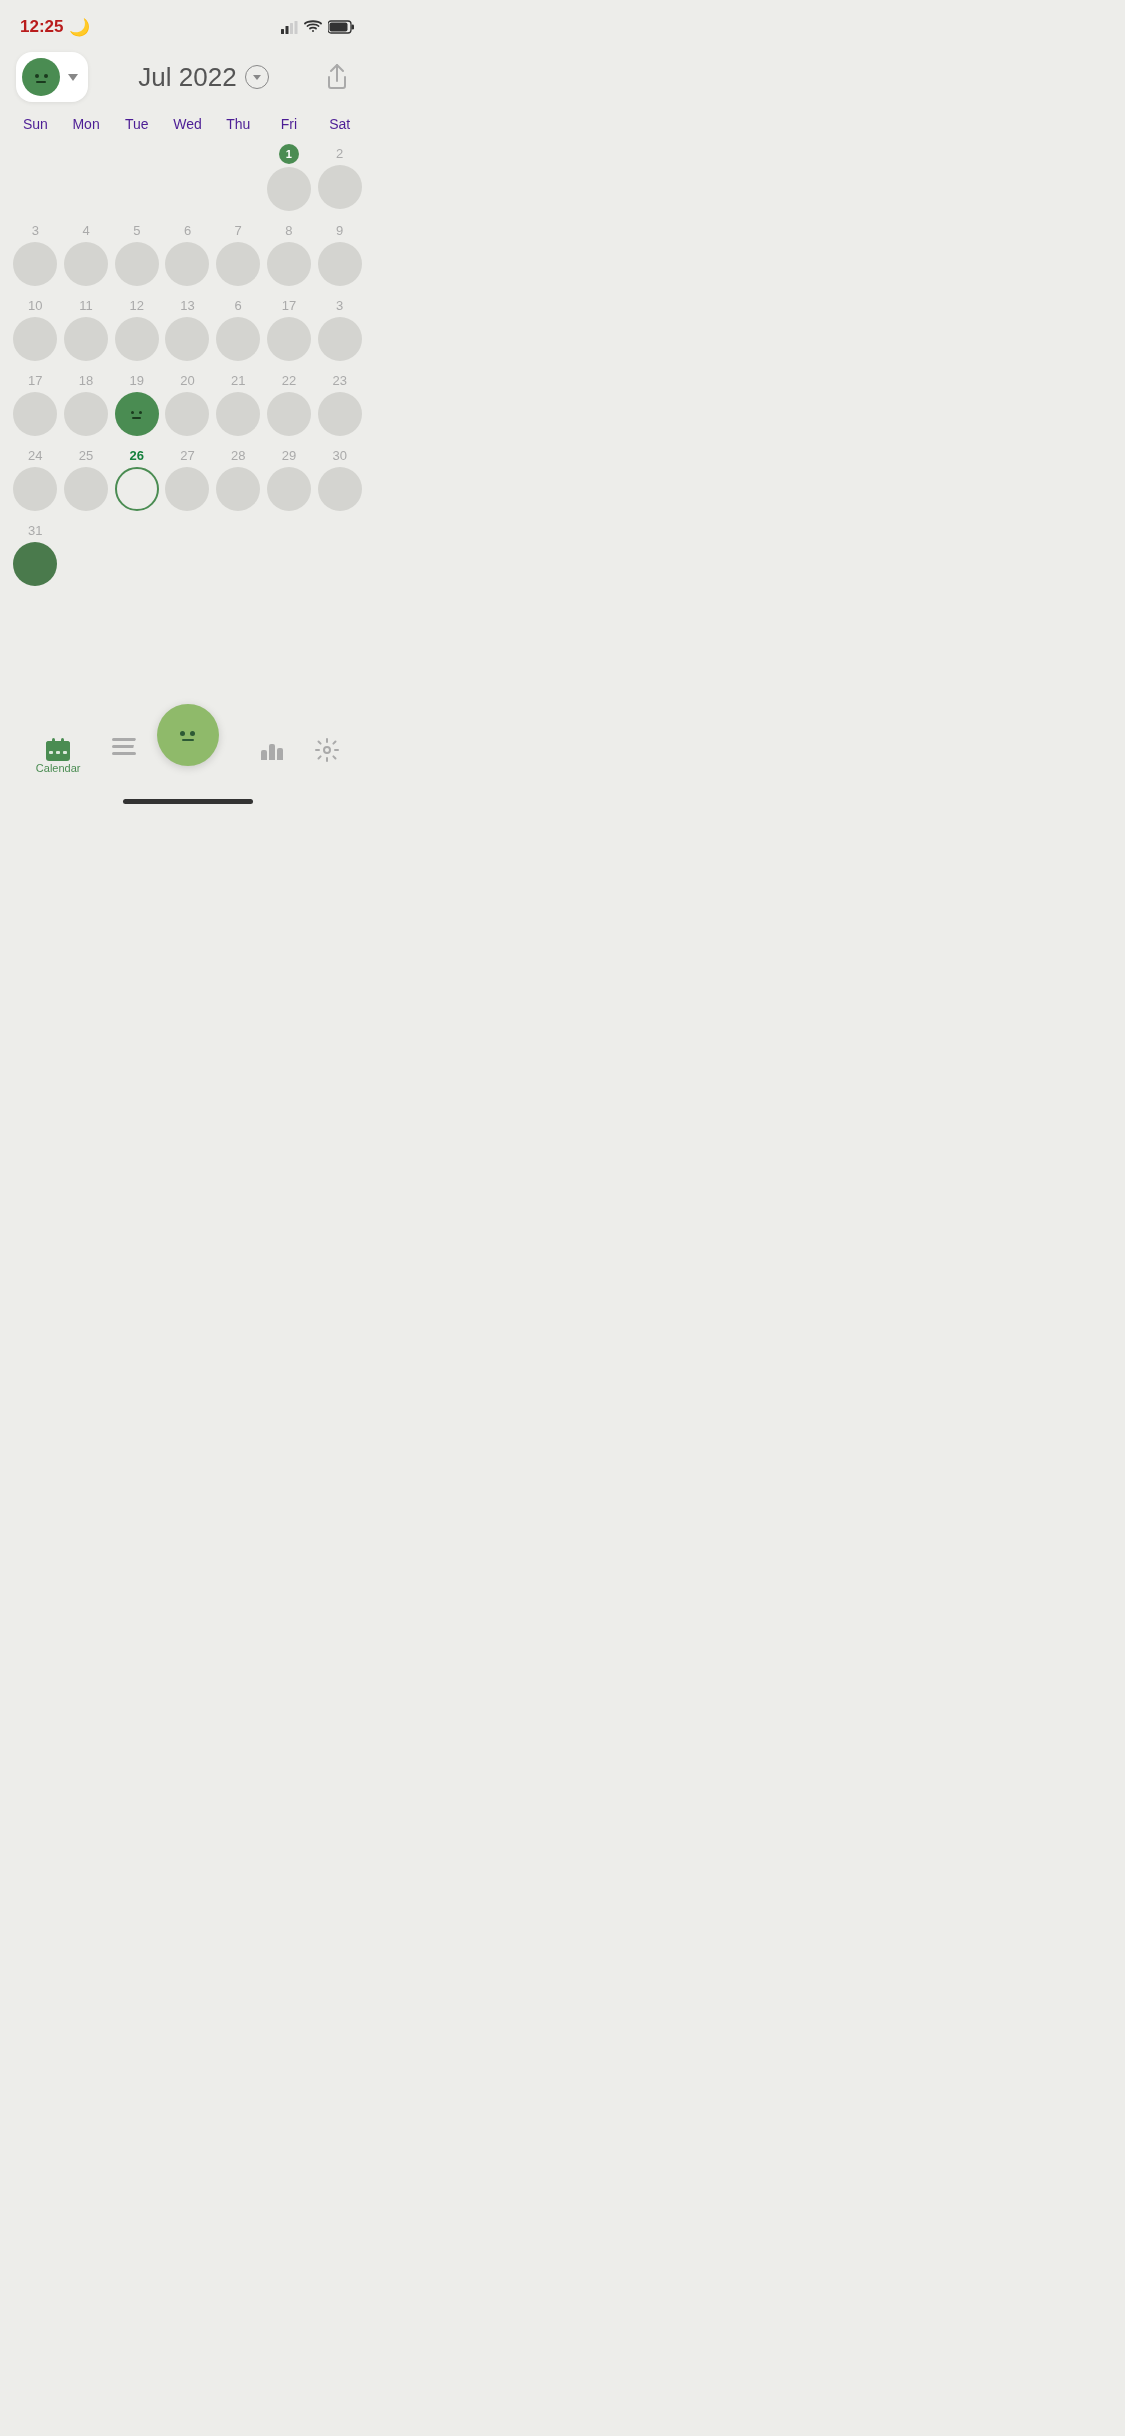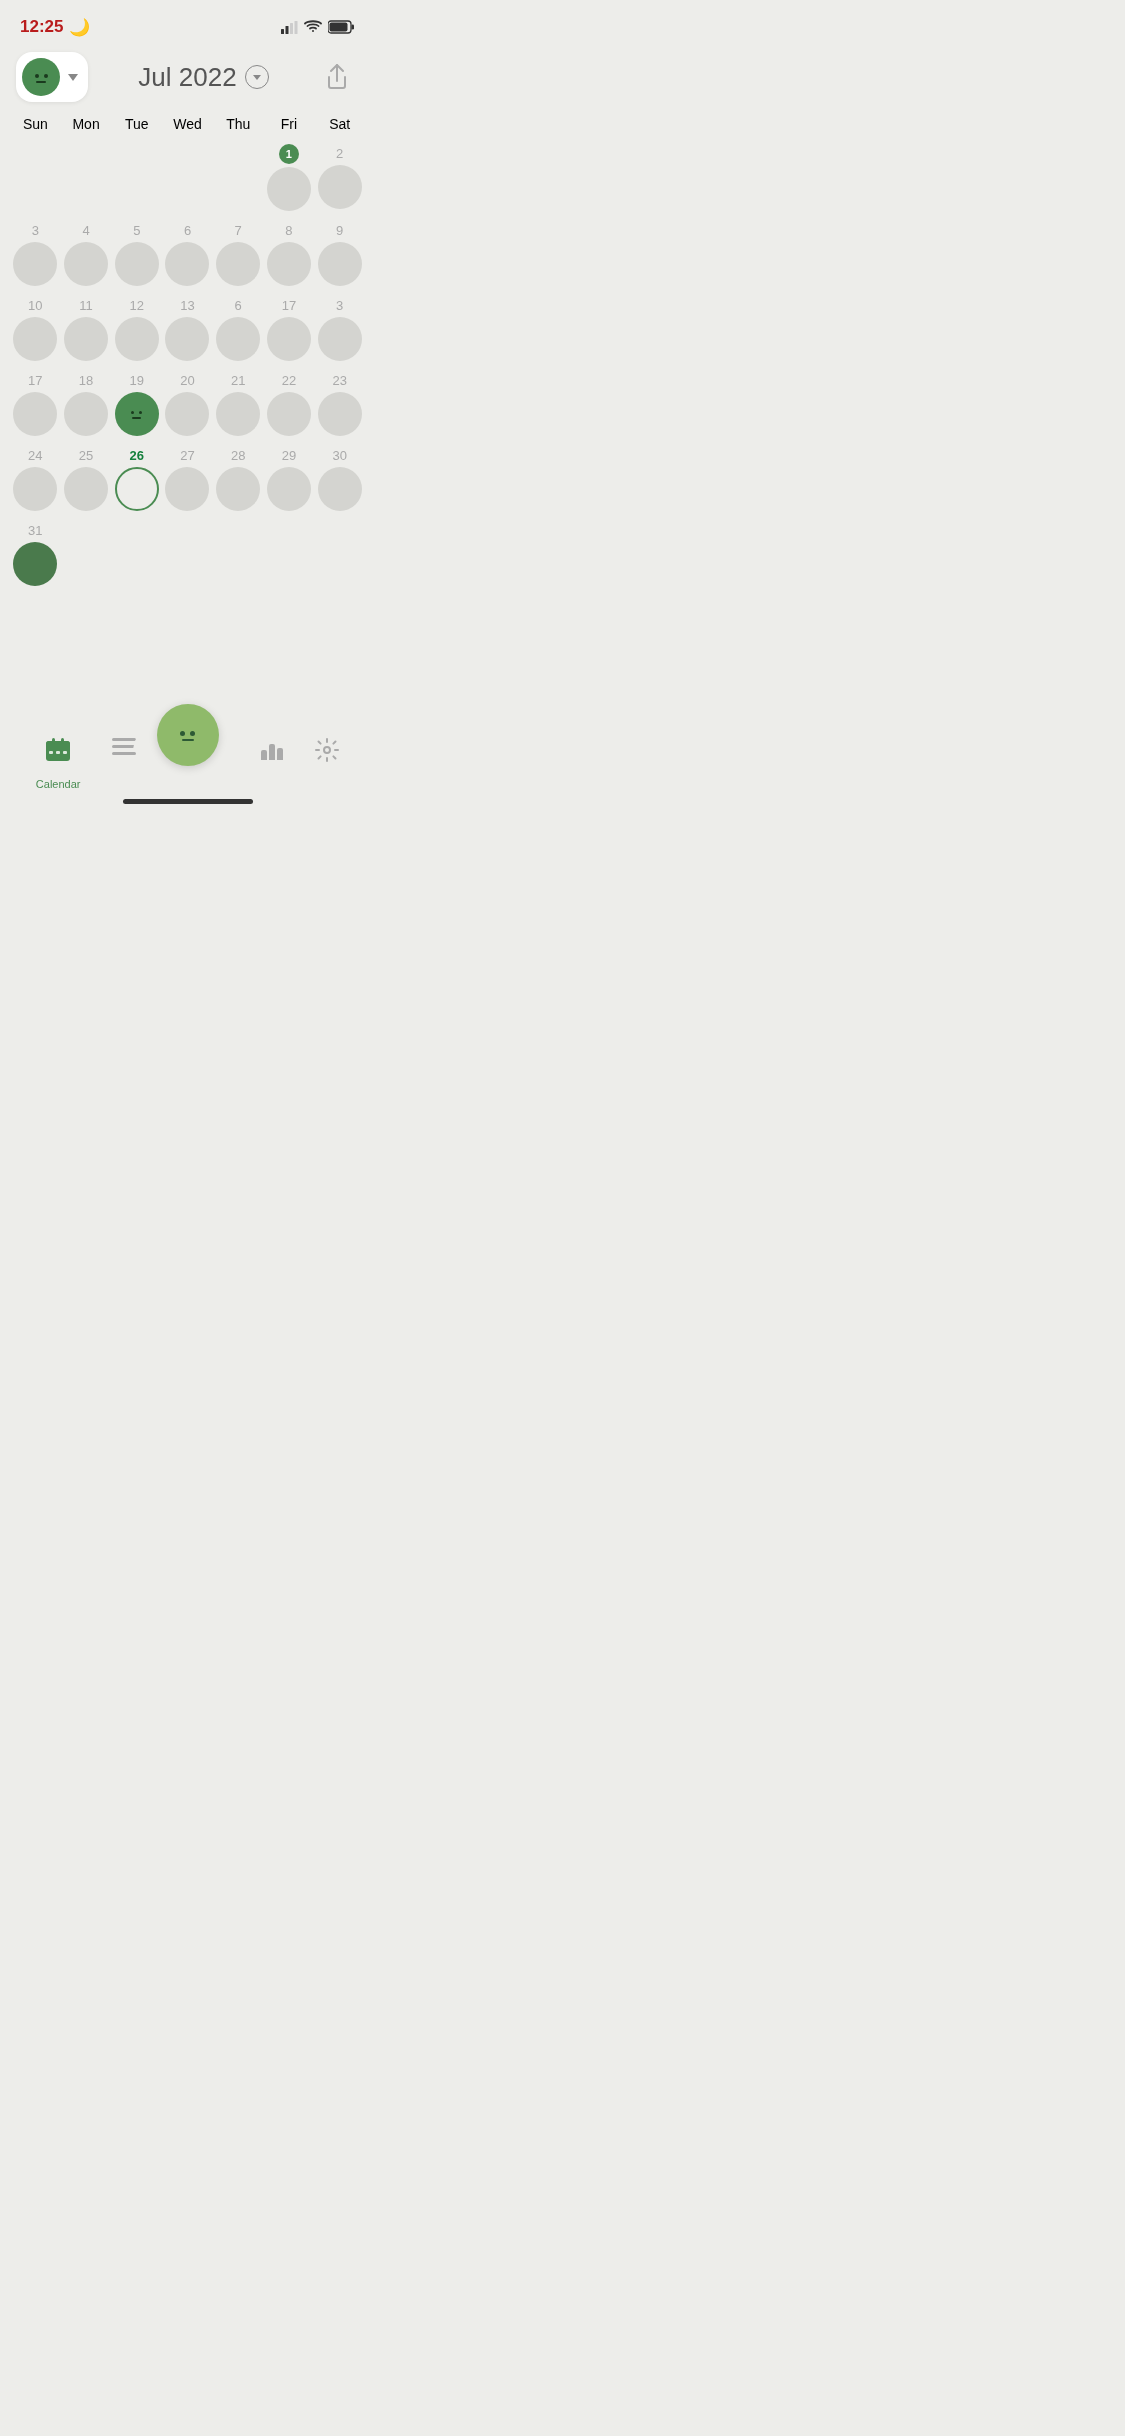--- a/index.html
+++ b/index.html
@@ -128,21 +128,21 @@
       padding: 0 10px;
     }
     .weekdays {
       display: grid;
       grid-template-columns: repeat(7, 1fr);
       margin-bottom: 4px;
     }
     .weekday {
       text-align: center;
       font-size: 14px;
-      color: #000000;
+      color: #4c1d95;
       padding: 6px 0;
       font-weight: 400;
     }
     .days-grid {
       display: grid;
       grid-template-columns: repeat(7, 1fr);
       gap: 2px 0;
     }
     .day-cell {
       display: flex;
@@ -205,21 +205,21 @@
       background: #ededea;
       display: flex;
       align-items: flex-start;
       justify-content: space-around;
       padding: 10px 20px 0;
     }
     .nav-item {
       display: flex;
       flex-direction: column;
       align-items: center;
-      gap: 16px;
+      gap: 0;
       padding-top: 6px;
     }
     .nav-label {
       font-size: 11px;
       color: #4a8c52;
     }
     .center-fab {
       position: absolute;
       bottom: 46px;
       left: 50%;

